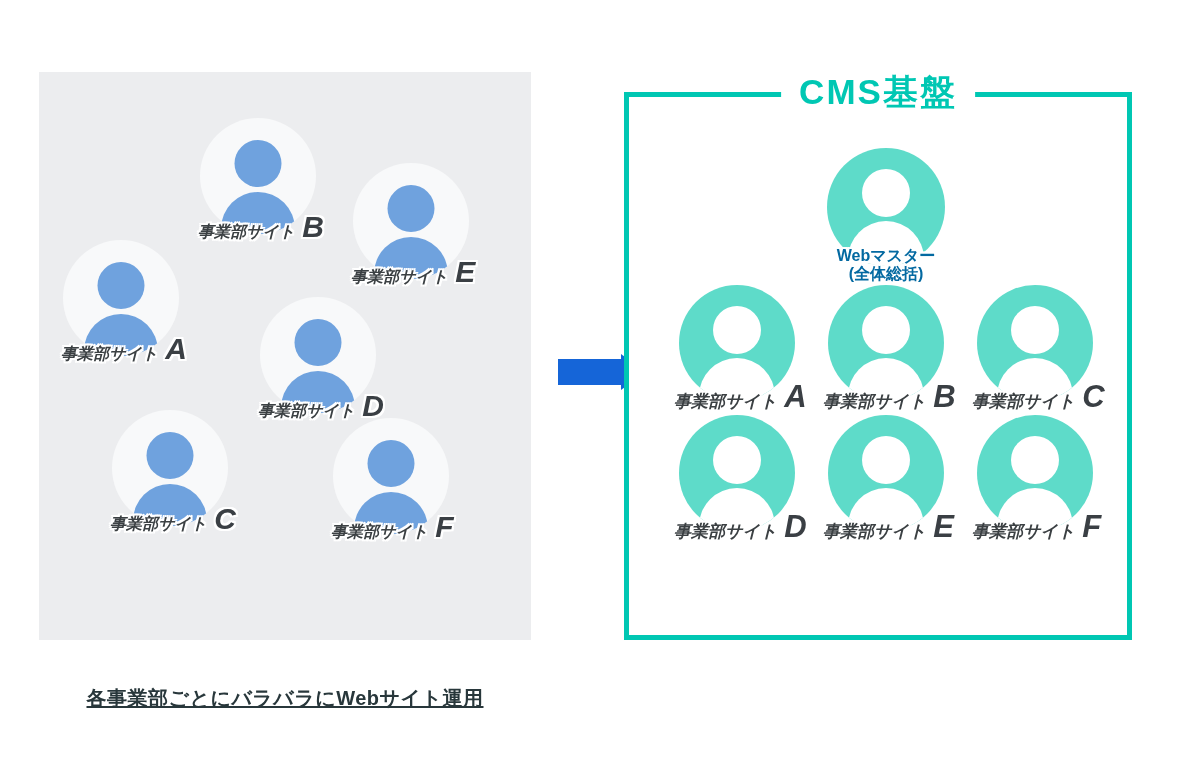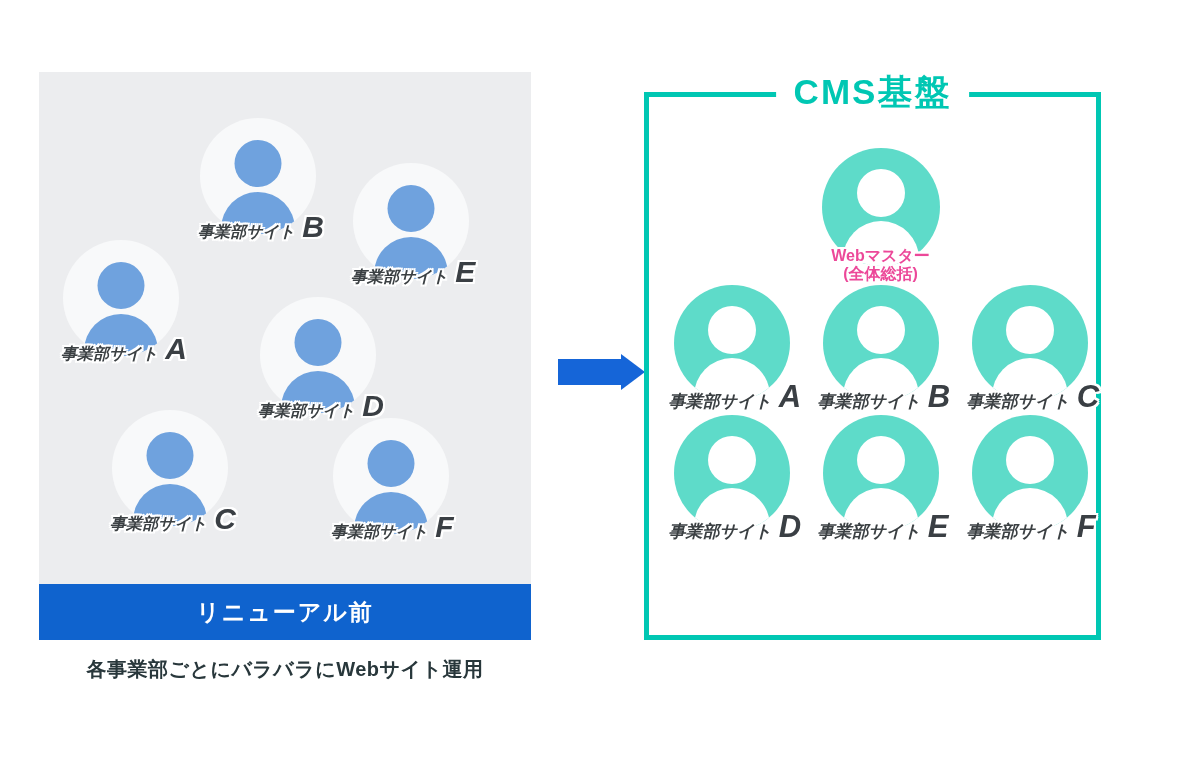--- a/index.html
+++ b/index.html
@@ -43,44 +43,44 @@
   .pos-f { left:294px; top:346px; }
 
   
   .arrow { position:absolute; left:558px; top:354px; width:86px; height:36px; }
   .arrow .shaft { position:absolute; left:0; top:5px; width:63px; height:26px; background:#1565D8; }
   .arrow .tip { position:absolute; left:63px; top:0; width:0; height:0;
                 border-top:18px solid transparent; border-bottom:18px solid transparent;
                 border-left:24px solid #1565D8; }
 
   
-  .panel-after { position:absolute; left:644px; top:92px; width:457px; height:548px;
+  .panel-after { position:absolute; left:624px; top:92px; width:508px; height:548px;
                  background:#ffffff; border:5px solid #00C7B3; }
   .cms-title { position:absolute; top:-5px; left:50%; transform:translate(-50%,-50%);
                background:#ffffff; padding:0 18px; color:#00C7B3; font-size:35px;
                font-weight:800; letter-spacing:2px; white-space:nowrap; line-height:1.2; }
   .webmaster { position:absolute; top:51px; left:50%; transform:translateX(-50%);
                margin-left:8px; width:118px; }
   .webmaster .disc { width:118px; height:118px; }
   .wm-label { position:absolute; top:99px; left:50%; transform:translateX(-50%);
-              text-align:center; font-size:16px; font-weight:600; color:#ec4899;
+              text-align:center; font-size:16px; font-weight:600; color:#0369a1;
               line-height:1.12; white-space:nowrap; z-index:3; }
   .grid-row { position:absolute; left:0; right:0; display:flex; justify-content:center;
               gap:33px; padding-left:16px; }
   .row-1 { top:188px; }
   .row-2 { top:318px; }
   .cell { position:relative; width:116px; height:116px; }
   .cell .site-label { left:-5px; top:96px; }
   .cell .prefix { font-size:17px; }
   .cell .letter { font-size:31px; }
   .bar-after { background:#00C7B3; left:-5px; right:-5px; bottom:-5px; height:58px; line-height:58px; }
 
   
-  .caption { position:absolute; top:656px; font-size:20px; font-weight:700;
-             color:#28373B; text-align:center; letter-spacing:0.5px; }
+  .caption { position:absolute; top:685px; font-size:20px; font-weight:700;
+             color:#28373B; text-align:center; letter-spacing:0.5px;text-decoration:underline; }
   .caption-before { left:39px; width:492px; }
   .caption-after { left:652px; width:508px; }
 </style>
 </head>
 <body>
 
 <div class="stage">
 
   <section class="panel-before">
 
@@ -137,21 +137,20 @@
     <div class="site pos-f">
       <div class="disc disc-white">
         <div class="head"></div>
         <div class="torso"></div>
       </div>
       <div class="site-label halo">
         <span class="prefix">事業部サイト</span><span class="letter">F</span>
       </div>
     </div>
 
-    <div class="bar bar-before">リニューアル前</div>
   </section>
 
   <div class="caption caption-before">各事業部ごとにバラバラにWebサイト運用</div>
 
   <div class="arrow">
     <div class="shaft"></div>
     <div class="tip"></div>
   </div>
 
   <section class="panel-after">

